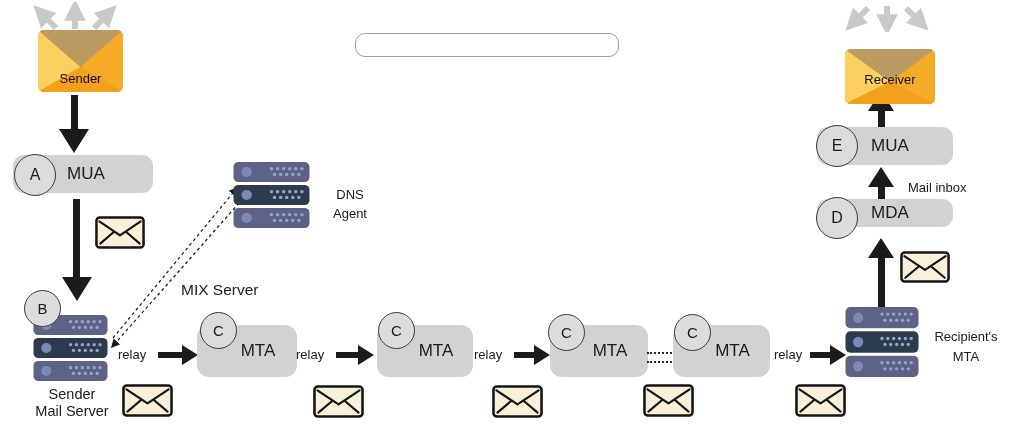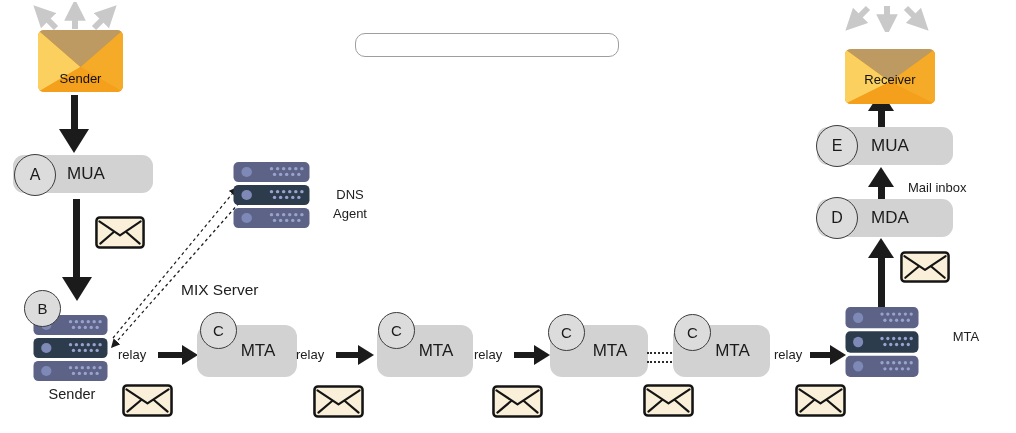--- a/index.html
+++ b/index.html
@@ -141,20 +141,21 @@
   </div>
 
   <div class="abs lbl" style="left:181px;top:280px;font-size:15.5px">MIX Server</div>
 
   <svg class="abs" style="left:33px;top:315px" width="75" height="67">
       <use href="#sym-server"></use>
     </svg>
   <div class="abs badge small" style="left:24px;top:290px">B</div>
   <div class="abs lbl center" style="left:12px;top:386px;width:120px;font-size:14.5px;line-height:17px">
     <div>Sender</div>
+    <div>Mail Server</div>
   </div>
   <svg class="abs mail" style="left:122px;top:384px" width="51" height="33">
       <use href="#sym-mail"></use>
     </svg>
 
   <div class="abs lbl" style="left:118px;top:345px">relay</div>
   <div class="abs shaft-h" style="left:158px;top:352px;width:24px"></div>
   <div class="abs head-right" style="left:182px;top:345px"></div>
 
   <div class="abs mta" style="left:197px;top:325px;width:100px;height:52px">
@@ -201,30 +202,31 @@
   <div class="abs shaft-h" style="left:810px;top:352px;width:20px"></div>
   <div class="abs head-right" style="left:830px;top:345px"></div>
   <svg class="abs mail" style="left:795px;top:384px" width="51" height="33">
       <use href="#sym-mail"></use>
     </svg>
 
   <svg class="abs" style="left:845px;top:307px" width="74" height="71">
       <use href="#sym-server"></use>
     </svg>
   <div class="abs lbl center" style="left:918px;top:327px;width:96px;line-height:20px">
+    <div>Recipient's</div>
     <div>MTA</div>
   </div>
 
   <div class="abs head-up" style="left:868px;top:238px"></div>
   <div class="abs shaft-v" style="left:878px;top:258px;height:49px"></div>
   <svg class="abs mail" style="left:900px;top:251px" width="50" height="32">
       <use href="#sym-mail"></use>
     </svg>
 
-  <div class="abs pill" style="left:817px;top:199px;width:136px;height:38px">
+  <div class="abs pill" style="left:817px;top:199px;width:136px;height:28px">
     <span>MDA</span>
   </div>
   <div class="abs badge big" style="left:816px;top:197px">D</div>
 
   <div class="abs head-up" style="left:868px;top:167px"></div>
   <div class="abs shaft-v" style="left:878px;top:187px;height:12px"></div>
   <div class="abs lbl" style="left:908px;top:178px">Mail inbox</div>
 
   <div class="abs pill" style="left:817px;top:127px;width:136px;height:38px">
     <span>MUA</span>

